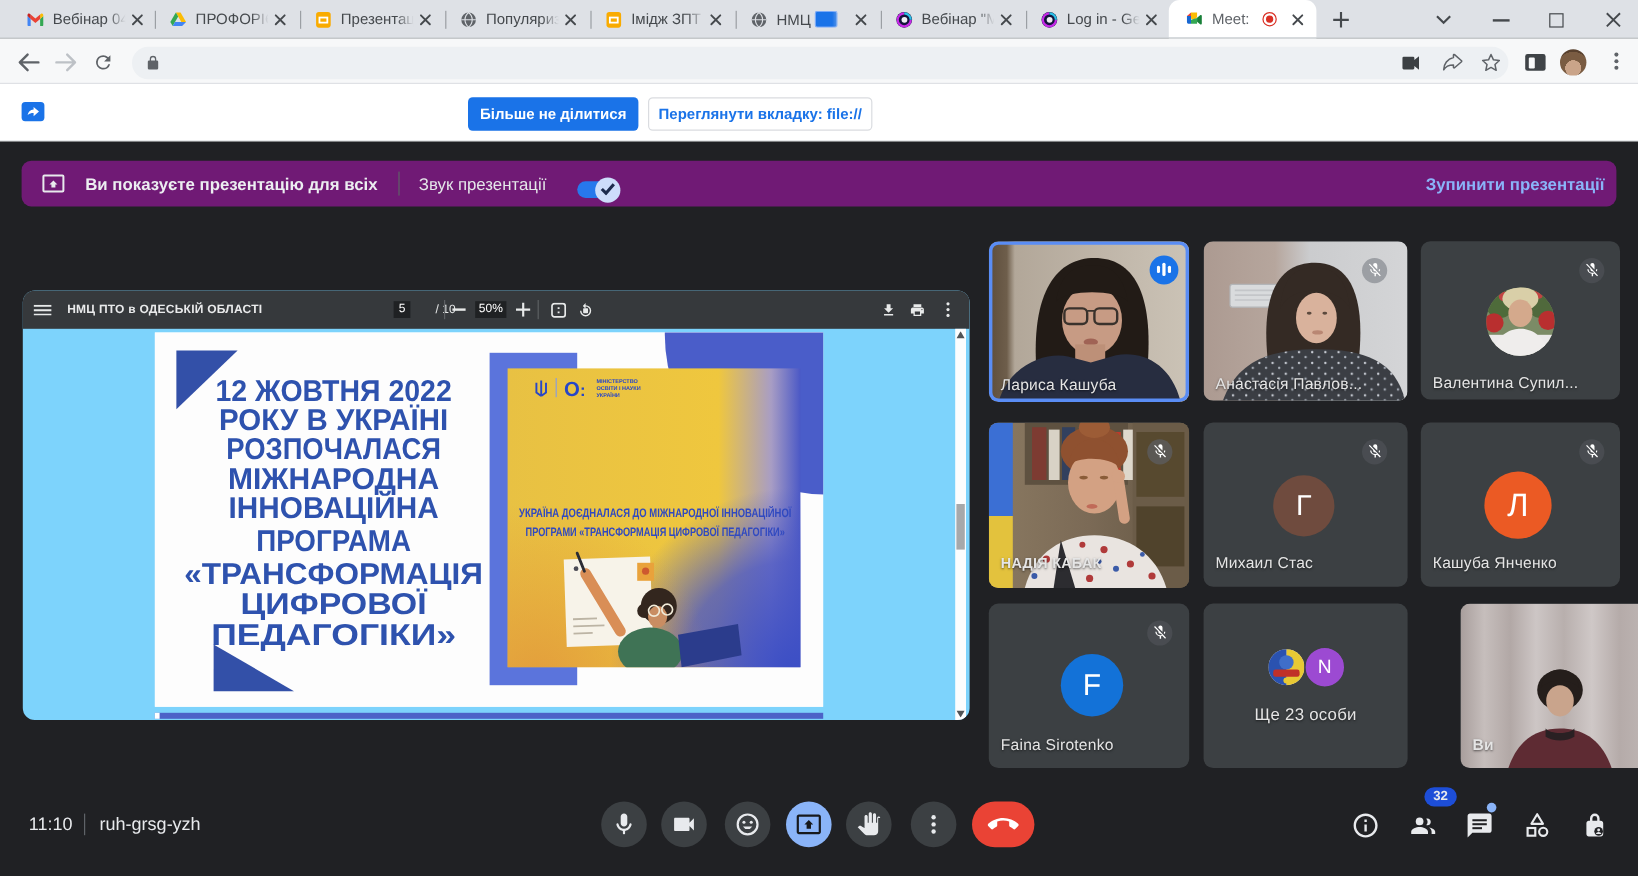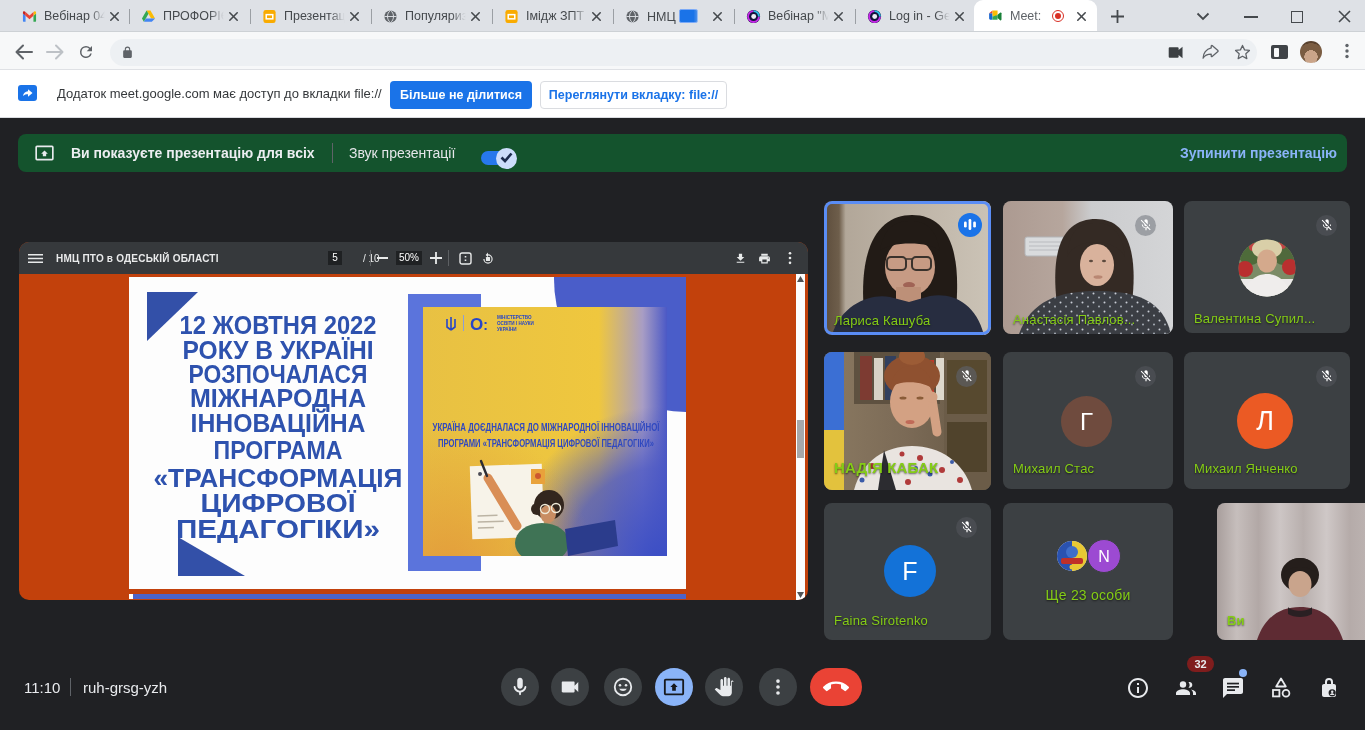--- a/index.html
+++ b/index.html
@@ -21,51 +21,51 @@
 #toolbar{position:absolute;left:0;top:32px;width:1365px;height:38px;background:#f7f8f9;}
 #omnibox{position:absolute;left:110px;top:7px;width:1147px;height:27px;border-radius:14px;background:#edf0f3;}
 #urltext{position:absolute;left:31px;top:6px;font-size:14.5px;color:#27292c;letter-spacing:0px;}
 
 #notifbar{position:absolute;left:0;top:70px;width:1365px;height:48px;background:#ffffff;}
 #notifbar .msg{position:absolute;left:57px;top:16px;font-size:13px;color:#35383b;white-space:nowrap;}
 #btnblue{position:absolute;left:390px;top:81px;width:142px;height:28px;border-radius:4px;background:#1a73e8;color:#fff;font-size:12.5px;font-weight:bold;text-align:center;line-height:28px;white-space:nowrap;}
 #btnwhite{position:absolute;left:540px;top:81px;width:187px;height:28px;border-radius:4px;background:#fff;border:1px solid #dadce0;box-sizing:border-box;color:#1a73e8;font-size:12.5px;font-weight:bold;text-align:center;line-height:26px;white-space:nowrap;}
 
 #meet{position:absolute;left:0;top:118px;width:1365px;height:612px;background:#202124;}
-#banner{position:absolute;left:18px;top:16px;width:1329px;height:38px;border-radius:8px;background:#14532d;}
+#banner{position:absolute;left:18px;top:16px;width:1329px;height:38px;border-radius:8px;background:#701a75;}
 #banner .b1{position:absolute;left:53px;top:11px;font-size:14px;font-weight:bold;color:#eceef1;}
 #banner .bsep{position:absolute;left:314px;top:9px;width:1px;height:20px;background:#5f6368;}
 #banner .b2{position:absolute;left:331px;top:11px;font-size:14px;color:#e4e6e9;}
 #banner .b3{position:absolute;right:10px;top:11px;font-size:14px;font-weight:bold;color:#8ab4f8;}
 
-#ptile{position:absolute;left:19px;top:124px;width:789px;height:358px;border-radius:10px;background:#c2410c;overflow:hidden;}
+#ptile{position:absolute;left:19px;top:124px;width:789px;height:358px;border-radius:10px;background:#7dd3fc;overflow:hidden;}
 #pdfbar{position:absolute;left:0;top:0;width:789px;height:32px;background:#36393c;}
 #pdfbar .t{position:absolute;left:37px;top:11px;font-size:10px;font-weight:bold;color:#e9eaeb;letter-spacing:.2px;}
 .darkbox{position:absolute;background:#1f2123;color:#fff;font-size:10px;text-align:center;}
 #page{position:absolute;left:110px;top:35px;width:557px;height:312px;background:#fff;}
 #nextpage{position:absolute;left:110px;top:352px;width:557px;height:5px;background:#4c63c8;}
 #nextpage i{position:absolute;left:0;top:0;width:4px;height:5px;background:#fff;}
 #pscroll{position:absolute;left:777px;top:32px;width:9px;height:326px;background:#fcfdfe;}
 #pthumb{position:absolute;left:778px;top:178px;width:7px;height:38px;background:#a6a8aa;}
 
 .vt{position:absolute;border-radius:8px;background:#3c4043;overflow:hidden;}
-.vt .nm{position:absolute;left:10px;bottom:7px;font-size:13px;font-weight:500;color:#84cc16;text-shadow:0 1px 2px rgba(0,0,0,.6);letter-spacing:.2px;}
+.vt .nm{position:absolute;left:10px;bottom:7px;font-size:13px;font-weight:500;color:#e5e5e5;text-shadow:0 1px 2px rgba(0,0,0,.6);letter-spacing:.2px;}
 .vt svg.ph{position:absolute;left:0;top:0;}
 .mico{position:absolute;width:21px;height:21px;border-radius:50%;}
 .mico svg{position:absolute;left:3.5px;top:3.5px;}
 .avat{position:absolute;border-radius:50%;color:#fff;text-align:center;}
 
 #bbar{position:absolute;left:0;top:530px;width:1365px;height:82px;}
 .cbtn{position:absolute;top:20px;width:38px;height:38px;border-radius:50%;background:#3c4043;}
 .cbtn svg{position:absolute;left:8px;top:8px;}
 #btime{position:absolute;left:24px;top:31px;font-size:15px;font-weight:500;color:#e8eaed;}
 #bsep{position:absolute;left:70px;top:30px;width:1px;height:18px;background:#5f6368;}
 #bcode{position:absolute;left:83px;top:31px;font-size:15px;font-weight:500;color:#e8eaed;}
 .ricon{position:absolute;top:28px;width:24px;height:24px;}
-#badge32{position:absolute;left:1187px;top:8px;width:27px;height:16px;border-radius:8px;background:#7f1d1d;color:#e8eaed;font-size:11px;font-weight:bold;text-align:center;line-height:16px;}
+#badge32{position:absolute;left:1187px;top:8px;width:27px;height:16px;border-radius:8px;background:#1d4ed8;color:#e8eaed;font-size:11px;font-weight:bold;text-align:center;line-height:16px;}
 #bluedot{position:absolute;left:1239px;top:21px;width:8px;height:8px;border-radius:50%;background:#8ab4f8;}
 </style>
 </head>
 <body>
 <div id="tabstrip">
     <div class="tab" style="left:10px;width:119px;">
       <svg class="fav" viewBox="0 0 16 16">
         <path d="M1.5 13.5h2.3V7.2L1 4.7v7.7c0 .6.2 1.1.5 1.1z" fill="#4285f4"></path>
         <path d="M12.2 13.5h2.3c.3 0 .5-.5.5-1.1V4.7l-2.8 2.5z" fill="#34a853"></path>
         <path d="M12.2 3.3v3.9L15 4.7v-.8c0-1.3-1.1-2-2-1.2z" fill="#fbbc04"></path>
@@ -221,39 +221,38 @@
         <circle cx="8" cy="8" r="1.7"></circle>
         <circle cx="8" cy="13.5" r="1.7"></circle>
       </g>
     </svg>
 </div>
 <div id="notifbar">
 <div class="abs" style="left:18px;top:15px;width:19px;height:16px;background:#1a73e8;border-radius:3px;"></div>
 <svg class="abs" style="left:21px;top:17px;" width="13" height="12" viewBox="0 0 13 12">
       <path d="M2 9c.5-3 2-4.5 5-4.8V2.2L11.5 6 7 9.8V7.2C5 7.2 3.5 7.6 2 9z" fill="#fff"></path>
     </svg>
-<span class="msg">Додаток meet.google.com має доступ до вкладки file://</span>
 <div class="abs" style="left:0;top:47px;width:1365px;height:1px;background:#dadce0;"></div>
 </div>
 <div id="btnblue">Більше не ділитися</div>
 <div id="btnwhite">Переглянути вкладку: file://</div>
 <div id="meet">
 <div id="banner">
 <svg class="abs" style="left:16px;top:9px;" width="21" height="20" viewBox="0 0 24 24">
         <path d="M21 3H3a2 2 0 0 0-2 2v14a2 2 0 0 0 2 2h18a2 2 0 0 0 2-2V5a2 2 0 0 0-2-2zm0 16H3V5h18v14zM10 13H8l4-4 4 4h-2v3h-4v-3z" fill="#e8eaed"></path>
       </svg>
 <span class="b1">Ви показуєте презентацію для всіх</span>
 <div class="bsep"></div>
 <span class="b2">Звук презентації</span>
 <div class="abs" style="left:463px;top:17px;width:35px;height:14px;border-radius:7px;background:#2778ec;"></div>
 <div class="abs" style="left:478px;top:13.5px;width:21px;height:21px;border-radius:50%;background:#cdddfb;"></div>
 <svg class="abs" style="left:482px;top:18px;" width="13" height="11" viewBox="0 0 13 11">
         <path d="M1.5 5.5L5 9l6.5-7.5" fill="none" stroke="#1d2c4e" stroke-width="2.6"></path>
       </svg>
-<span class="b3">Зупинити презентацію</span>
+<span class="b3">Зупинити презентації</span>
 </div>
 <div id="ptile">
 <div id="pdfbar">
 <svg class="abs" style="left:9px;top:12px;" width="15" height="9" viewBox="0 0 15 9">
           <path d="M0 .8h15M0 4.5h15M0 8.2h15" stroke="#e8eaea" stroke-width="1.6"></path>
         </svg>
 <span class="t">НМЦ ПТО в ОДЕСЬКІЙ ОБЛАСТІ</span>
 <div class="darkbox" style="left:309px;top:9px;width:14px;height:14px;line-height:14px;">5</div>
 <span class="abs" style="left:344px;top:11px;font-size:10px;color:#e8eaea;">/ 10</span>
 <div class="abs" style="left:351px;top:8px;width:1px;height:16px;background:#5d6063;"></div>
@@ -514,39 +513,39 @@
 <circle cx="108" cy="45" r="5.5" fill="#d3a183"></circle>
 <ellipse cx="86" cy="70" rx="4.5" ry="2" fill="#c06a58"></ellipse>
 <ellipse cx="79" cy="46" rx="3.5" ry="1.5" fill="#8a5c38"></ellipse>
         <ellipse cx="96" cy="46" rx="3.5" ry="1.5" fill="#8a5c38"></ellipse>
 </svg>
 <div class="mico" style="left:132px;top:13.5px;background:rgba(92,92,94,0.8);">
         <svg width="14" height="14" viewBox="0 0 24 24">
           <path d="M19 11h-1.7c0 .74-.16 1.43-.43 2.05l1.23 1.23A6.98 6.98 0 0 0 19 11zM14.98 11.17c0-.06.02-.11.02-.17V5a3 3 0 0 0-6 0v.18l5.98 5.99zM4.27 3L3 4.27l6.01 6.01V11a3 3 0 0 0 3 3c.23 0 .44-.03.65-.08l1.66 1.66c-.71.33-1.5.52-2.31.52a5.45 5.45 0 0 1-5.5-5.1H4.7c.28 3.3 2.94 5.93 6.3 6.41V21h2v-3.59c.57-.08 1.12-.24 1.64-.46l4.09 4.09L20 19.73 4.27 3z" fill="#fff"></path>
         </svg>
       </div>
-<span class="nm" style="font-size:15px;font-weight:600;bottom:14px;">НАДІЯ КАБАК</span>
+<span class="nm" style="font-size:12px;font-weight:600;bottom:14px;">НАДІЯ КАБАК</span>
     </div>
 <div class="vt" style="left:1003px;top:234px;width:170px;height:137px;">
 <div class="avat" style="left:58px;top:43.5px;width:51px;height:51px;background:#6f4b3e;font-size:24px;line-height:51px;">Г</div>
 <div class="mico" style="left:132px;top:13.5px;background:#494c51;">
         <svg width="14" height="14" viewBox="0 0 24 24">
           <path d="M19 11h-1.7c0 .74-.16 1.43-.43 2.05l1.23 1.23A6.98 6.98 0 0 0 19 11zM14.98 11.17c0-.06.02-.11.02-.17V5a3 3 0 0 0-6 0v.18l5.98 5.99zM4.27 3L3 4.27l6.01 6.01V11a3 3 0 0 0 3 3c.23 0 .44-.03.65-.08l1.66 1.66c-.71.33-1.5.52-2.31.52a5.45 5.45 0 0 1-5.5-5.1H4.7c.28 3.3 2.94 5.93 6.3 6.41V21h2v-3.59c.57-.08 1.12-.24 1.64-.46l4.09 4.09L20 19.73 4.27 3z" fill="#fff"></path>
         </svg>
       </div>
 <span class="nm" style="bottom:13px;">Михаил Стас</span>
     </div>
 <div class="vt" style="left:1184px;top:234px;width:166px;height:137px;">
 <div class="avat" style="left:53px;top:41px;width:56px;height:56px;background:#eb5a24;font-size:27px;line-height:56px;">Л</div>
 <div class="mico" style="left:132px;top:13.5px;background:#494c51;">
         <svg width="14" height="14" viewBox="0 0 24 24">
           <path d="M19 11h-1.7c0 .74-.16 1.43-.43 2.05l1.23 1.23A6.98 6.98 0 0 0 19 11zM14.98 11.17c0-.06.02-.11.02-.17V5a3 3 0 0 0-6 0v.18l5.98 5.99zM4.27 3L3 4.27l6.01 6.01V11a3 3 0 0 0 3 3c.23 0 .44-.03.65-.08l1.66 1.66c-.71.33-1.5.52-2.31.52a5.45 5.45 0 0 1-5.5-5.1H4.7c.28 3.3 2.94 5.93 6.3 6.41V21h2v-3.59c.57-.08 1.12-.24 1.64-.46l4.09 4.09L20 19.73 4.27 3z" fill="#fff"></path>
         </svg>
       </div>
-<span class="nm" style="bottom:13px;">Михаил Янченко</span>
+<span class="nm" style="bottom:13px;">Кашуба Янченко</span>
     </div>
 <div class="vt" style="left:824px;top:385px;width:167px;height:137px;">
 <div class="avat" style="left:60px;top:42px;width:52px;height:52px;background:#1372d8;font-size:25px;line-height:52px;">F</div>
 <div class="mico" style="left:132px;top:13.5px;background:#494c51;">
         <svg width="14" height="14" viewBox="0 0 24 24">
           <path d="M19 11h-1.7c0 .74-.16 1.43-.43 2.05l1.23 1.23A6.98 6.98 0 0 0 19 11zM14.98 11.17c0-.06.02-.11.02-.17V5a3 3 0 0 0-6 0v.18l5.98 5.99zM4.27 3L3 4.27l6.01 6.01V11a3 3 0 0 0 3 3c.23 0 .44-.03.65-.08l1.66 1.66c-.71.33-1.5.52-2.31.52a5.45 5.45 0 0 1-5.5-5.1H4.7c.28 3.3 2.94 5.93 6.3 6.41V21h2v-3.59c.57-.08 1.12-.24 1.64-.46l4.09 4.09L20 19.73 4.27 3z" fill="#fff"></path>
         </svg>
       </div>
 <span class="nm" style="bottom:12px;">Faina Sirotenko</span>
     </div>

